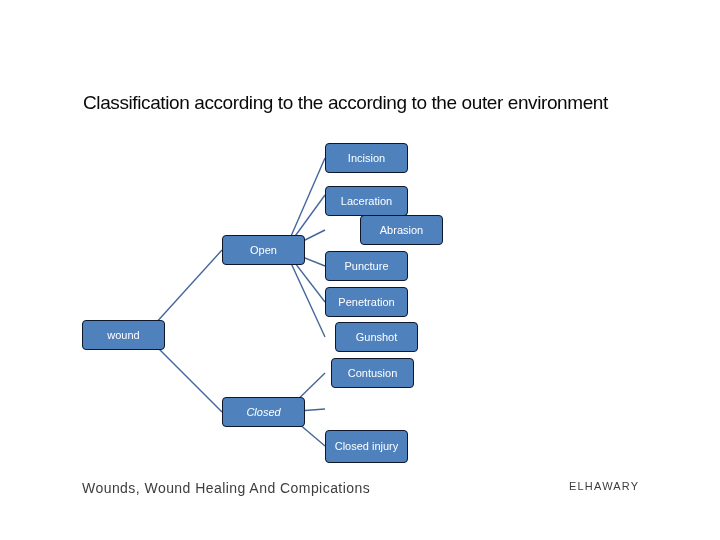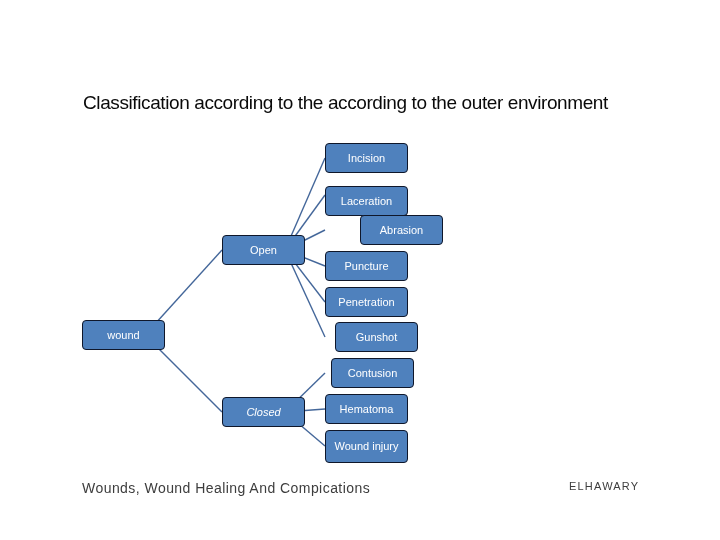--- a/index.html
+++ b/index.html
@@ -116,21 +116,20 @@
   <div class="node node-abrasion">Abrasion</div>
 
   <div class="node node-puncture">Puncture</div>
 
   <div class="node node-penetration">Penetration</div>
 
   <div class="node node-gunshot">Gunshot</div>
 
   <div class="node node-contusion">Contusion</div>
 
-  <div class="node node-hematoma">Hematoma</div>
 
-  <div class="node node-crush">Wound injury</div>
+  <div class="node node-crush">Closed injury</div>
 
   <div class="footer-left">Wounds, Wound Healing And Compications</div>
 
   <div class="footer-right">ELHAWARY</div>
 
 </div>
 
 </body></html>

